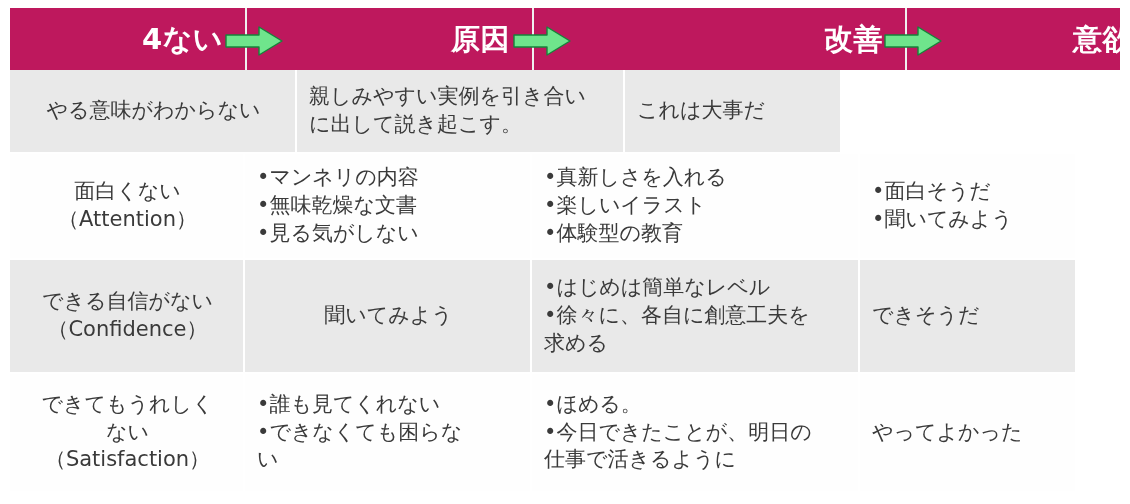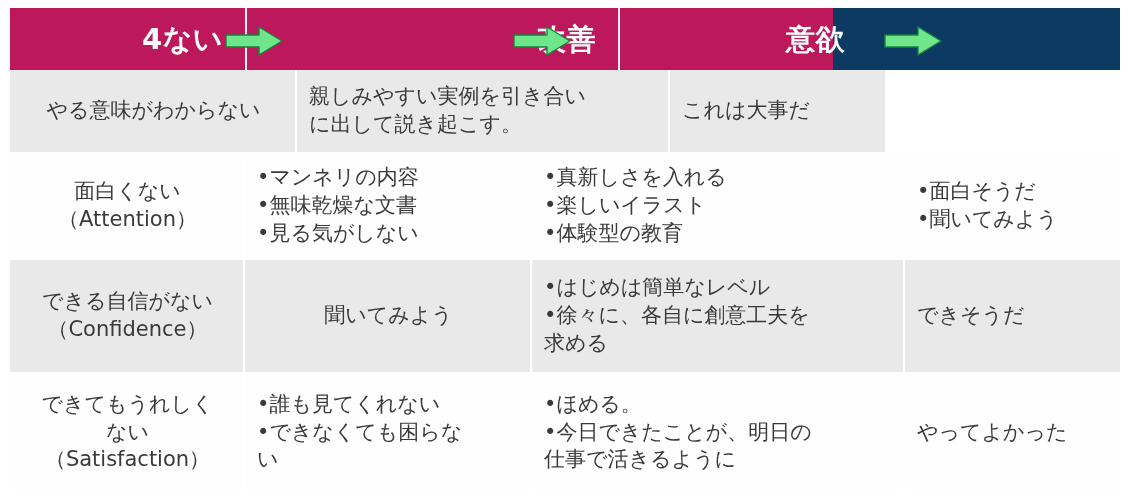--- a/index.html
+++ b/index.html
@@ -93,21 +93,21 @@
     flex-direction: column;
     justify-content: center;
     overflow: hidden;
     border-right: 2px solid #ffffff;
     border-bottom: 2px solid #ffffff;
     word-break: break-all;
   }
   .body-cell:last-child { border-right: none; }
   .bc-0 { width: 235px; }
   .bc-1 { width: 287px; }
-  .bc-2 { width: 373px; }
+  .bc-2 { width: 328px; }
   .bc-3 { width: 215px; }
 
   .row-shade .body-cell { background: #e9e9e9; }
   .row-plain .body-cell { background: #fefefe; }
 
   .r0 .body-cell { height: 84px; }
   .r1 .body-cell { height: 106px; }
   .r2 .body-cell { height: 114px; }
   .r3 .body-cell { height: 119px; }
 
@@ -120,20 +120,23 @@
 
 <div class="sheet">
   <div class="matrix">
 
     <div class="header-row">
 
       <div class="header-cell hc-0">
         <span class="header-label">4ない</span>
       </div>
 
+      <div class="header-cell hc-1">
+        <span class="header-label">原因</span>
+      </div>
 
       <div class="header-cell hc-2">
         <span class="header-label">改善</span>
       </div>
 
       <div class="header-cell hc-3">
         <span class="header-label">意欲</span>
       </div>
 
       <div class="arrow arrow-1">

